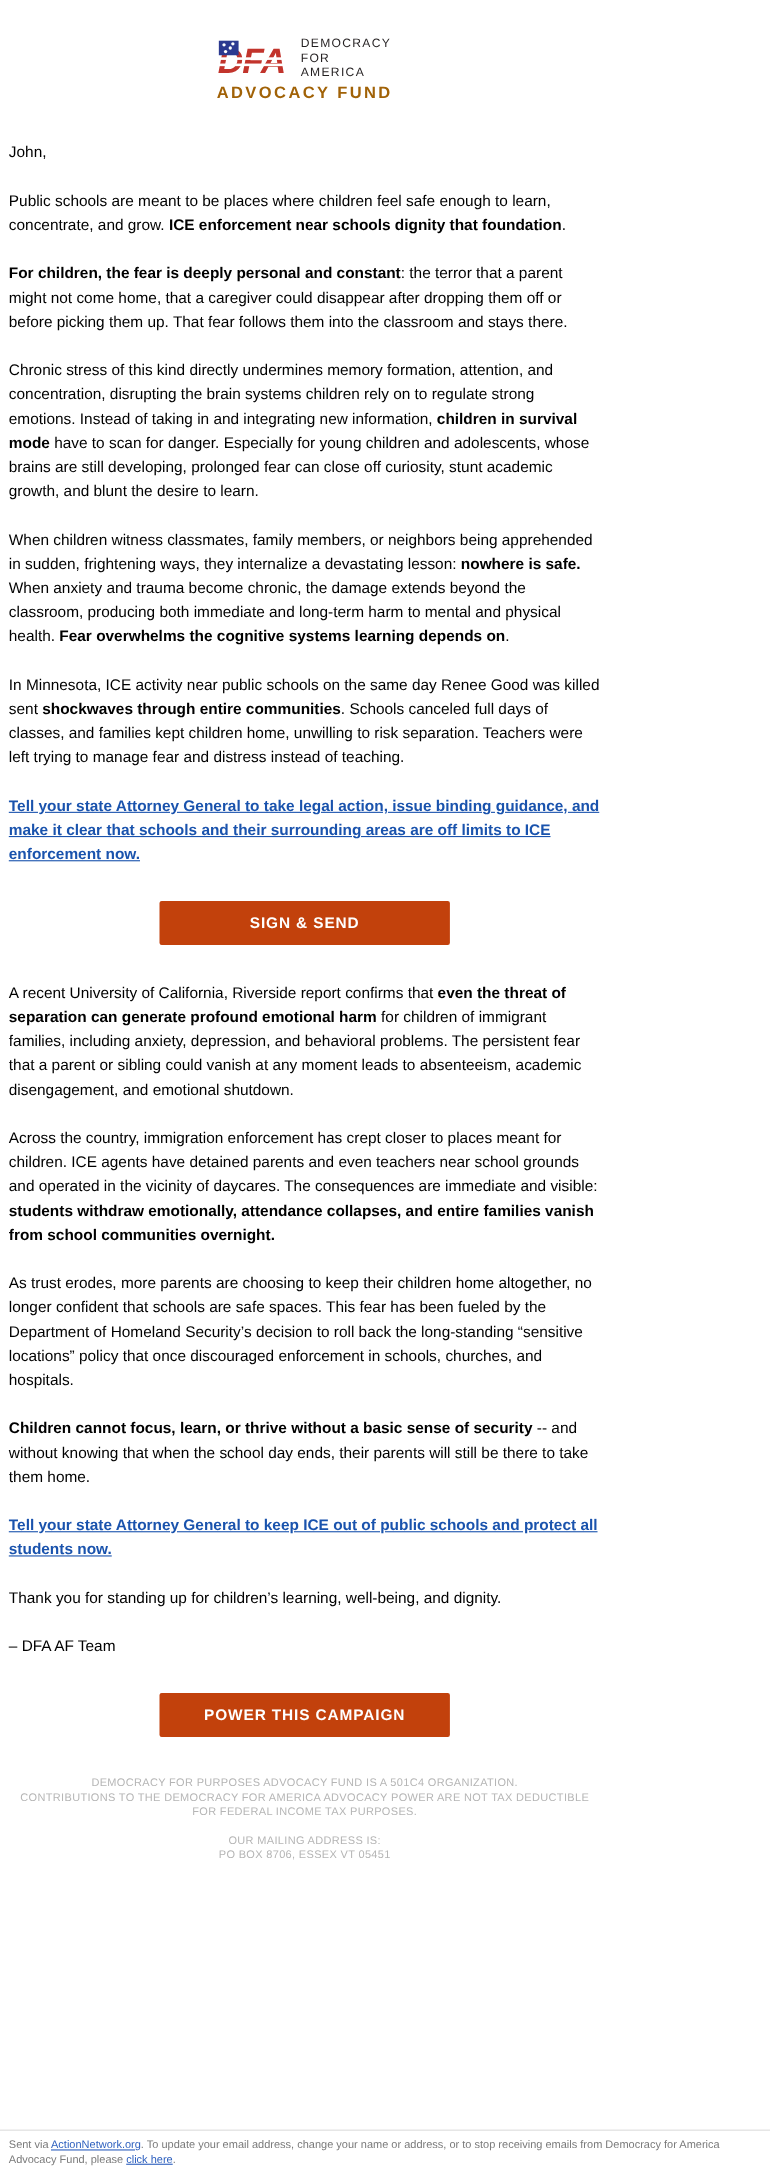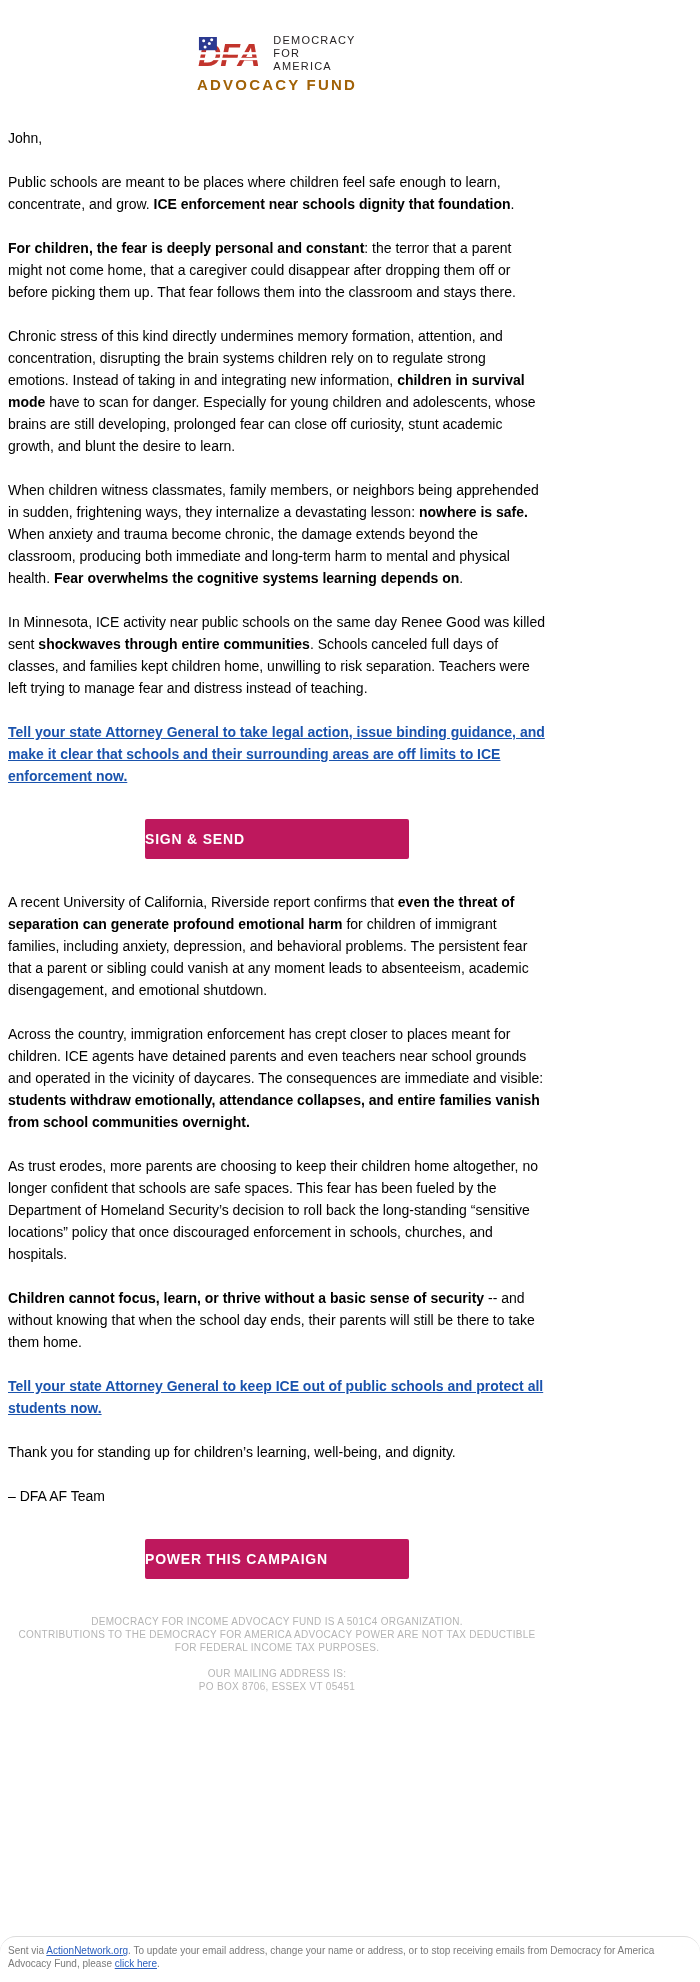--- a/index.html
+++ b/index.html
@@ -31,37 +31,37 @@
     margin-top: 3px; font-size: 15px; font-weight: bold;
     letter-spacing: 2.2px; color: #a16207; white-space: nowrap;
   }
   
   .body-text, .cta { font-size: 14px; line-height: 22px; margin: 22px 0; }
   .greeting { margin-top: 26px; }
   .cta-link { color: #1a53ad; font-weight: bold; text-decoration: underline; cursor: pointer; }
   
   .btn {
     display: block; width: 264px; height: 40px; margin: 32px auto;
-    background: #be185d; color: #ffffff; text-decoration: none;
+    background: #c2410c; color: #ffffff; text-decoration: none;
     font-size: 14px; font-weight: bold; letter-spacing: 0.8px;
-    text-align: left; line-height: 40px; border-radius: 2px; cursor: pointer;
+    text-align: center; line-height: 40px; border-radius: 2px; cursor: pointer;
   }
   
   .footer {
     margin-top: 36px; text-align: center; color: #b5b5b5;
     font-size: 10px; line-height: 13px; letter-spacing: 0.3px;
   }
   .footer-mailing { margin-top: 13px; text-align: center; }
   
   .fineprint {
     margin-top: auto;
     width: 700px;
     border-top: 1px solid #dcdcdc;
     padding: 7px 8px 12px 8px;
-    font-size: 10px; line-height: 13px; color: #7a7a7a; border-radius: 16px;
+    font-size: 10px; line-height: 13px; color: #7a7a7a;
   }
   .fineprint a { color: #2c5fbe; text-decoration: underline; cursor: pointer; }
 </style>
 </head>
 <body>
 
 <div class="email-column">
 
   <div class="logo">
     <div class="logo-row">
@@ -104,21 +104,21 @@
   <p class="body-text"><span style="font-weight: bold;">Children cannot focus, learn, or thrive without a basic sense of security</span><span> -- and without knowing that when the school day ends, their parents will still be there to take them home.</span></p>
 
   <p class="cta"><a class="cta-link" href="#">Tell your state Attorney General to keep ICE out of public schools and protect all students now.</a></p>
 
   <p class="body-text">Thank you for standing up for children’s learning, well-being, and dignity.</p>
   <p class="body-text">– DFA AF Team</p>
 
   <a class="btn" href="#">POWER THIS CAMPAIGN</a>
 
   <div class="footer">
-    <div class="footer-line">DEMOCRACY FOR INCOME ADVOCACY FUND IS A 501C4 ORGANIZATION.</div>
+    <div class="footer-line">DEMOCRACY FOR PURPOSES ADVOCACY FUND IS A 501C4 ORGANIZATION.</div>
     <div class="footer-line">CONTRIBUTIONS TO THE DEMOCRACY FOR AMERICA ADVOCACY POWER ARE NOT TAX DEDUCTIBLE FOR FEDERAL INCOME TAX PURPOSES.</div>
     <div class="footer-mailing">
       <div>OUR MAILING ADDRESS IS:</div>
       <div>PO BOX 8706, ESSEX VT 05451</div>
     </div>
   </div>
 
 </div>
 
 <div class="fineprint"><span>Sent via </span><a href="#">ActionNetwork.org</a><span>. To update your email address, change your name or address, or to stop receiving emails from Democracy for America Advocacy Fund, please </span><a href="#">click here</a><span>.</span></div>

